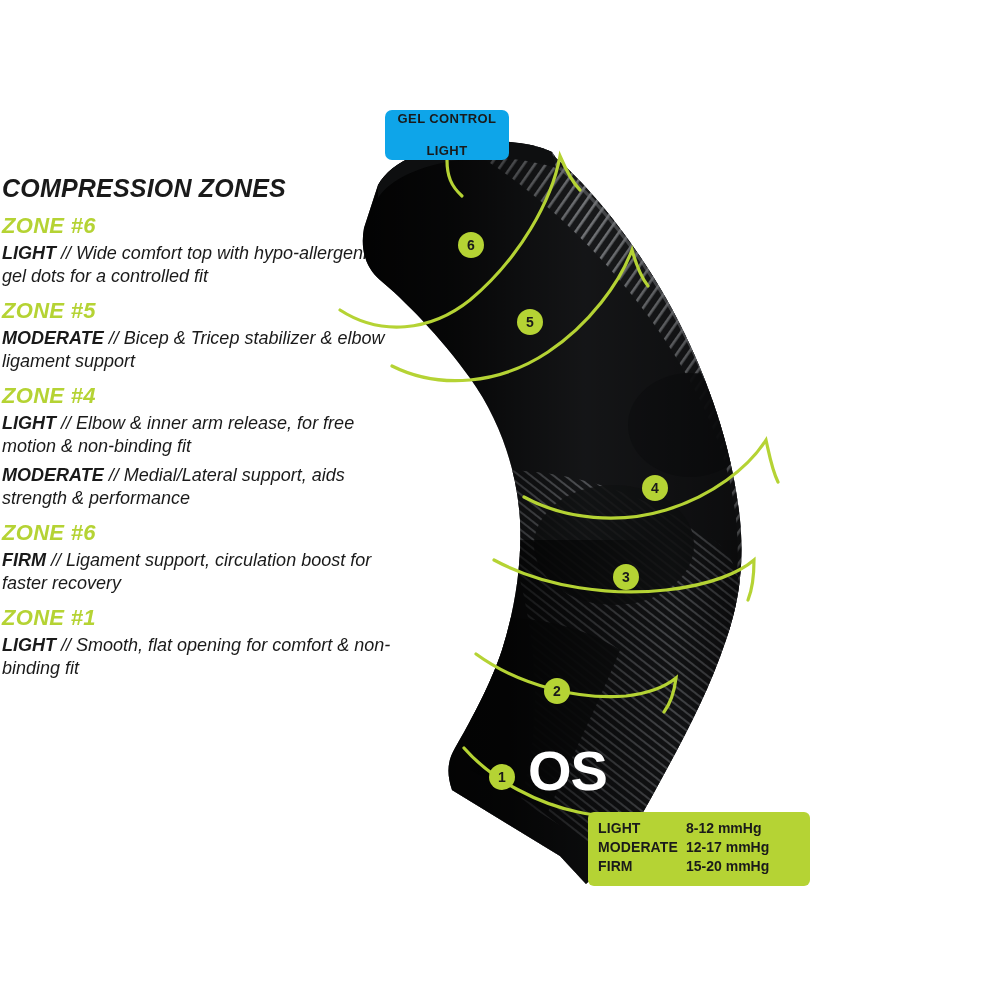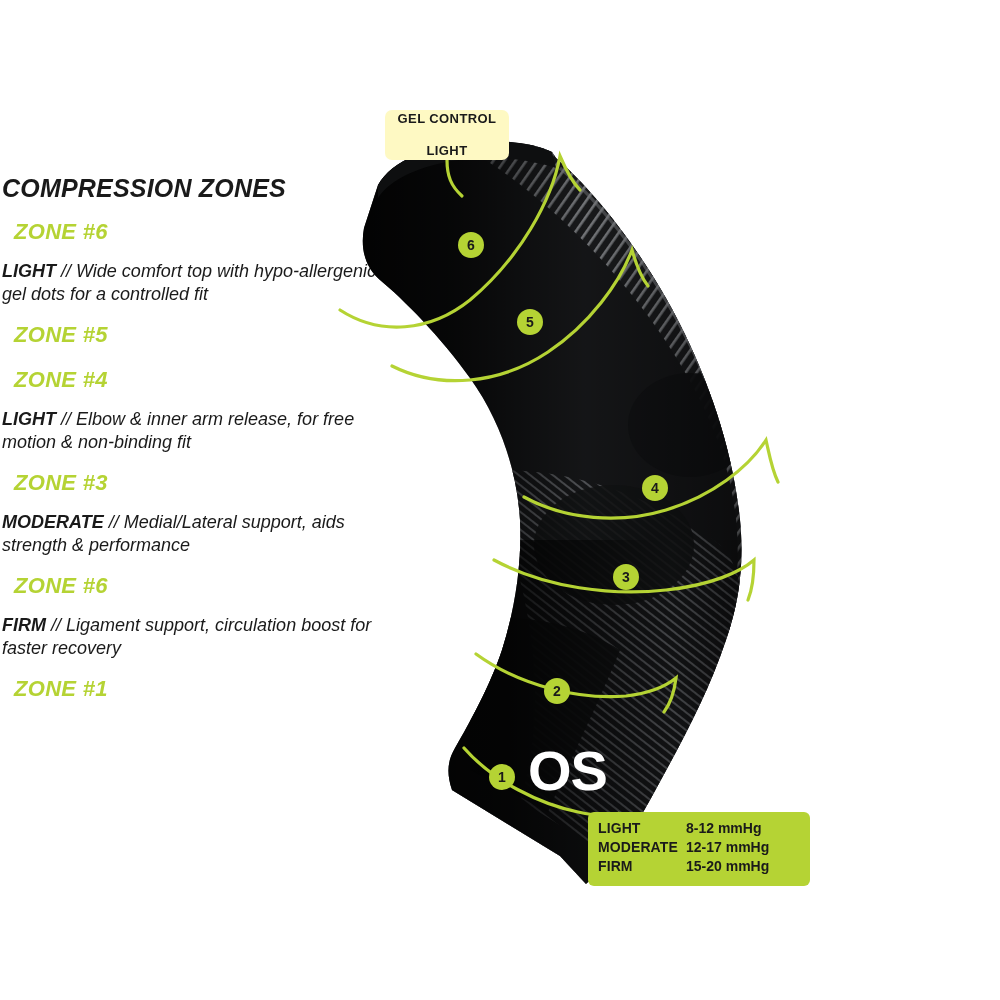--- a/index.html
+++ b/index.html
@@ -42,41 +42,41 @@
   .zone-block {
     margin: 0 0 0 2px;
     padding: 0;
   }
   .zone-heading {
     font-size: 22px;
     font-weight: bold;
     color: #b5d334;
     letter-spacing: 0.3px;
     line-height: 1.5;
-    margin: 12px;
+    margin: 0;
   }
   .zone-desc {
     font-size: 18px;
     line-height: 1.28;
     color: #1a1a1a;
     margin: 0 0 6px 0;
     max-width: 392px;
   }
   .zone-desc .lvl {
     font-weight: bold;
   }
 
   
   .gel-badge {
     position: absolute;
     left: 385px;
     top: 110px;
     width: 124px;
     height: 50px;
-    background: #fef9c3;
+    background: #0ea5e9;
     border-radius: 7px;
     display: flex;
     align-items: center;
     justify-content: center;
     text-align: center;
     z-index: 6;
   }
   .gel-badge span {
     font-size: 13px;
     font-weight: bold;
@@ -286,39 +286,40 @@
   <div class="zones-panel">
     <h1 class="panel-title">COMPRESSION ZONES</h1>
 
     <div class="zone-block">
       <div class="zone-heading">ZONE #6</div>
       <div class="zone-desc"><span class="lvl">LIGHT</span><span> // </span><span>Wide comfort top with hypo-allergenic gel dots for a controlled fit</span></div>
     </div>
 
     <div class="zone-block">
       <div class="zone-heading">ZONE #5</div>
+      <div class="zone-desc"><span class="lvl">MODERATE</span><span> // </span><span>Bicep &amp; Tricep stabilizer &amp; elbow ligament support</span></div>
     </div>
 
     <div class="zone-block">
       <div class="zone-heading">ZONE #4</div>
       <div class="zone-desc"><span class="lvl">LIGHT</span><span> // </span><span>Elbow &amp; inner arm release, for free motion &amp; non-binding fit</span></div>
     </div>
 
     <div class="zone-block">
-      <div class="zone-heading">ZONE #3</div>
       <div class="zone-desc"><span class="lvl">MODERATE</span><span> // </span><span>Medial/Lateral support, aids strength &amp; performance</span></div>
     </div>
 
     <div class="zone-block">
       <div class="zone-heading">ZONE #6</div>
       <div class="zone-desc"><span class="lvl">FIRM</span><span> // </span><span>Ligament support, circulation boost for faster recovery</span></div>
     </div>
 
     <div class="zone-block">
       <div class="zone-heading">ZONE #1</div>
+      <div class="zone-desc"><span class="lvl">LIGHT</span><span> // </span><span>Smooth, flat opening for comfort &amp; non-binding fit</span></div>
     </div>
   </div>
 
   <div class="legend">
     <div class="legend-row">
       <span class="lab">LIGHT</span>
       <span class="val">8-12 mmHg</span>
     </div>
     <div class="legend-row">
       <span class="lab">MODERATE</span>

